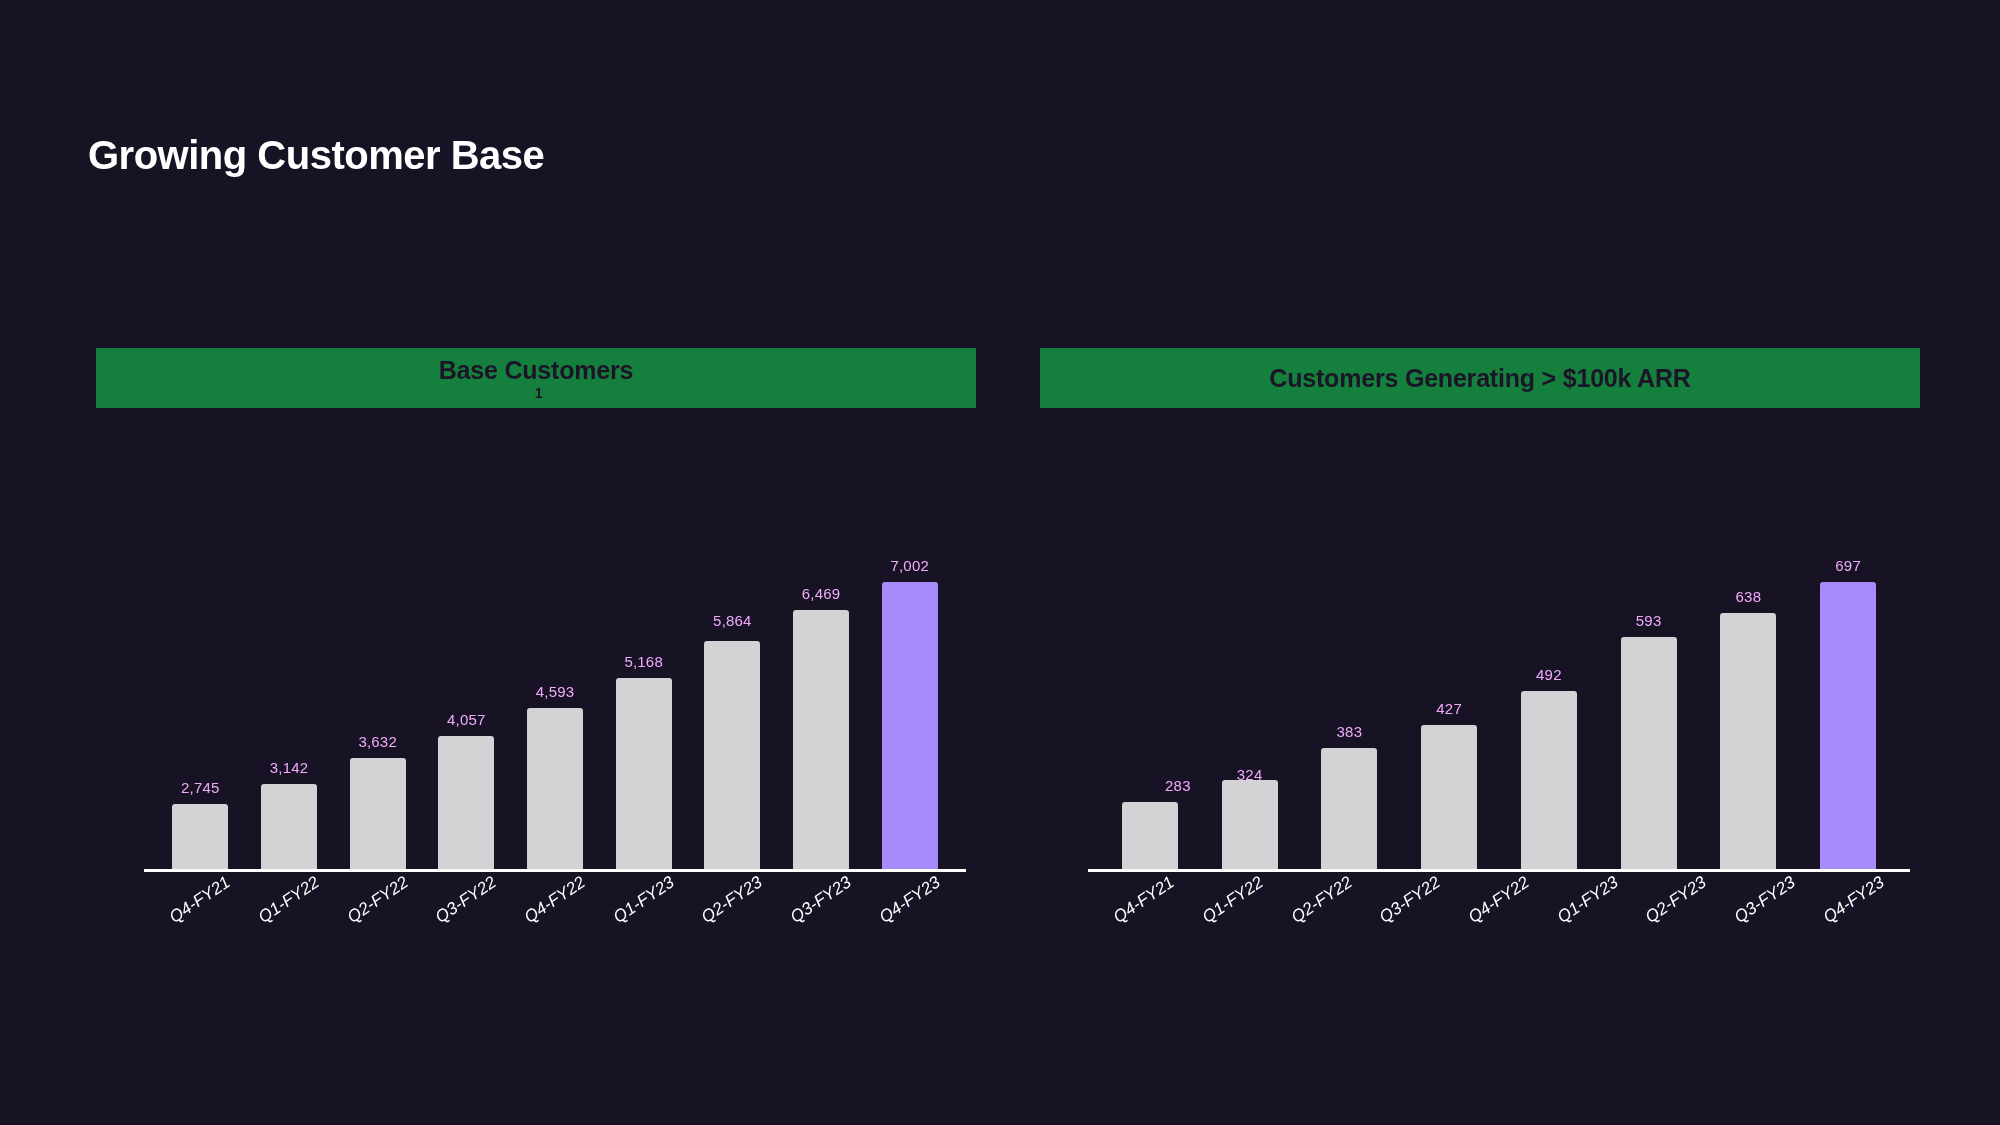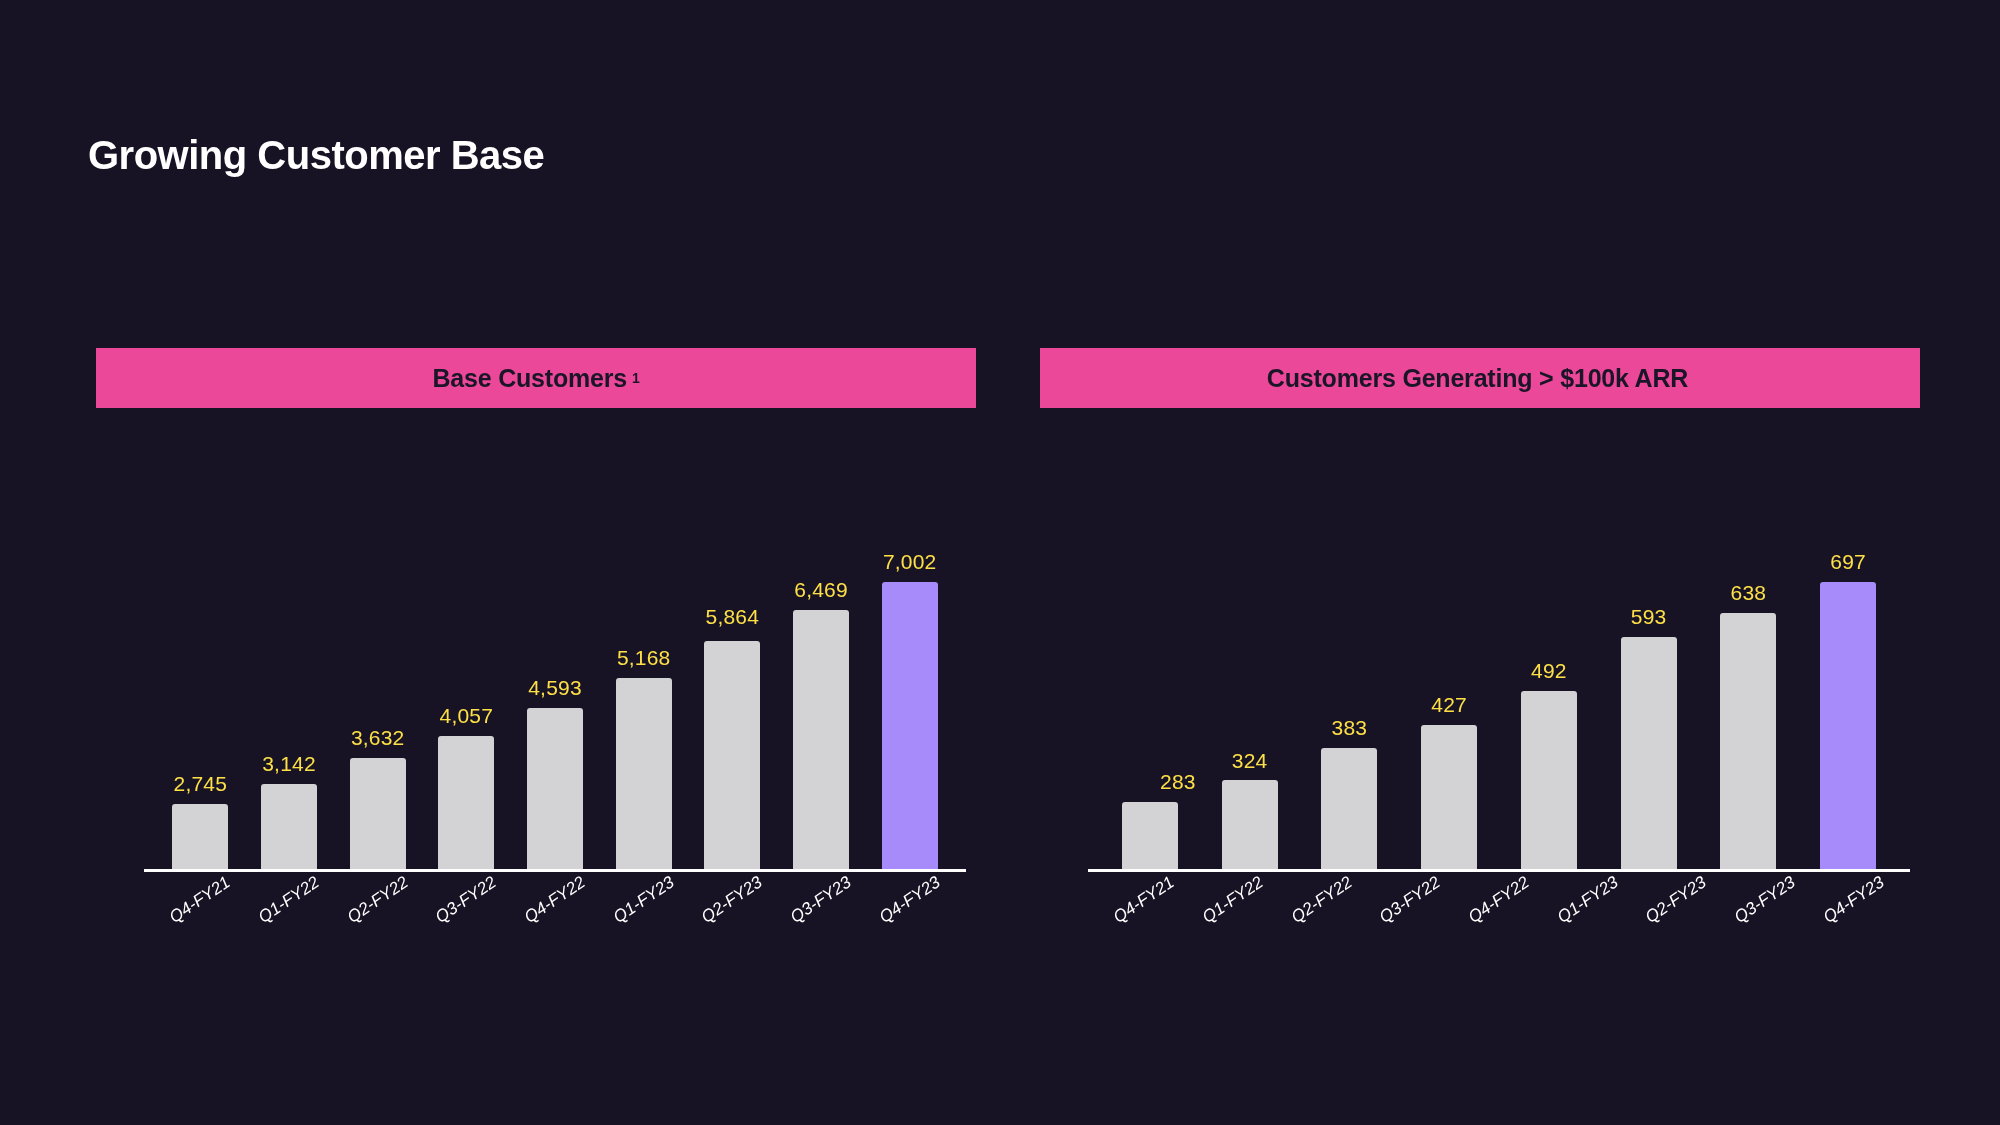--- a/index.html
+++ b/index.html
@@ -23,28 +23,29 @@
     white-space:nowrap;
   }
 
   
   .panel { position:absolute; top:348px; }
   .panel.left  { left:96px;  width:880px; }
   .panel.right { left:1040px; width:880px; }
 
   .panel-header {
     height:60px;
-    background:#ec4899;
+    background:#15803d;
     display:flex;
     align-items:center;
     justify-content:center;
     color:#1b1528;
     font-size:25px;
     font-weight:bold;
     letter-spacing:-0.2px;
+    flex-direction:column;
   }
   .panel-header .sup {
     font-size:14px;
     vertical-align:super;
     margin-left:5px;
     font-weight:bold;
   }
 
   
   .chart {
@@ -79,22 +80,22 @@
   .bar {
     width:56px;
     background:#d3d3d6;
     border-radius:3px 3px 0 0;
   }
   .bar.highlight { background:#a78bfa; }
   .bar-label {
     position:absolute;
     left:50%;
     transform:translateX(-50%);
-    color:#fde047;
-    font-size:21px;
+    color:#f0abfc;
+    font-size:15px;
     font-weight:500;
     white-space:nowrap;
     letter-spacing:0.2px;
   }
   .axis-line {
     position:absolute;
     left:48px; right:10px;
     bottom:0;
     height:3px;
     background:#ffffff;
@@ -235,21 +236,21 @@
     </div>
     <div class="chart">
       <div class="bars">
           <div class="bar-col">
             <div class="bar-label" style="bottom: 78.5119px; margin-left: 28px;">283</div>
             <div class="bar-wrap">
               <div class="bar" style="height: 70.5119px;"></div>
             </div>
           </div>
           <div class="bar-col">
-            <div class="bar-label" style="bottom: 99px;">324</div>
+            <div class="bar-label" style="bottom: 89px;">324</div>
             <div class="bar-wrap">
               <div class="bar" style="height: 92.2486px;"></div>
             </div>
           </div>
           <div class="bar-col">
             <div class="bar-label" style="bottom: 131.528px; margin-top: 8px;">383</div>
             <div class="bar-wrap">
               <div class="bar" style="height: 123.528px;"></div>
             </div>
           </div>

